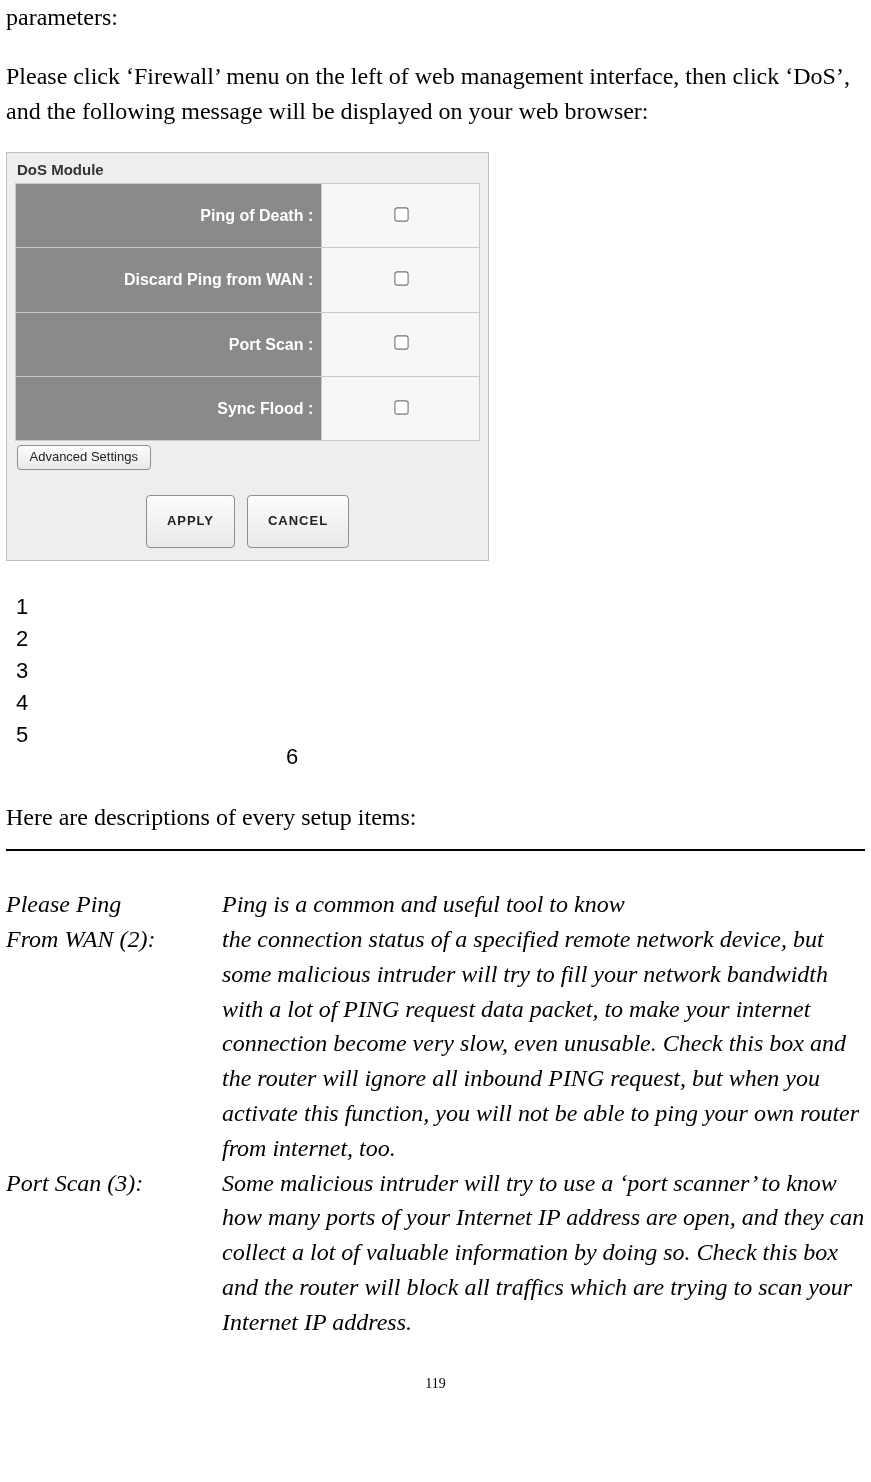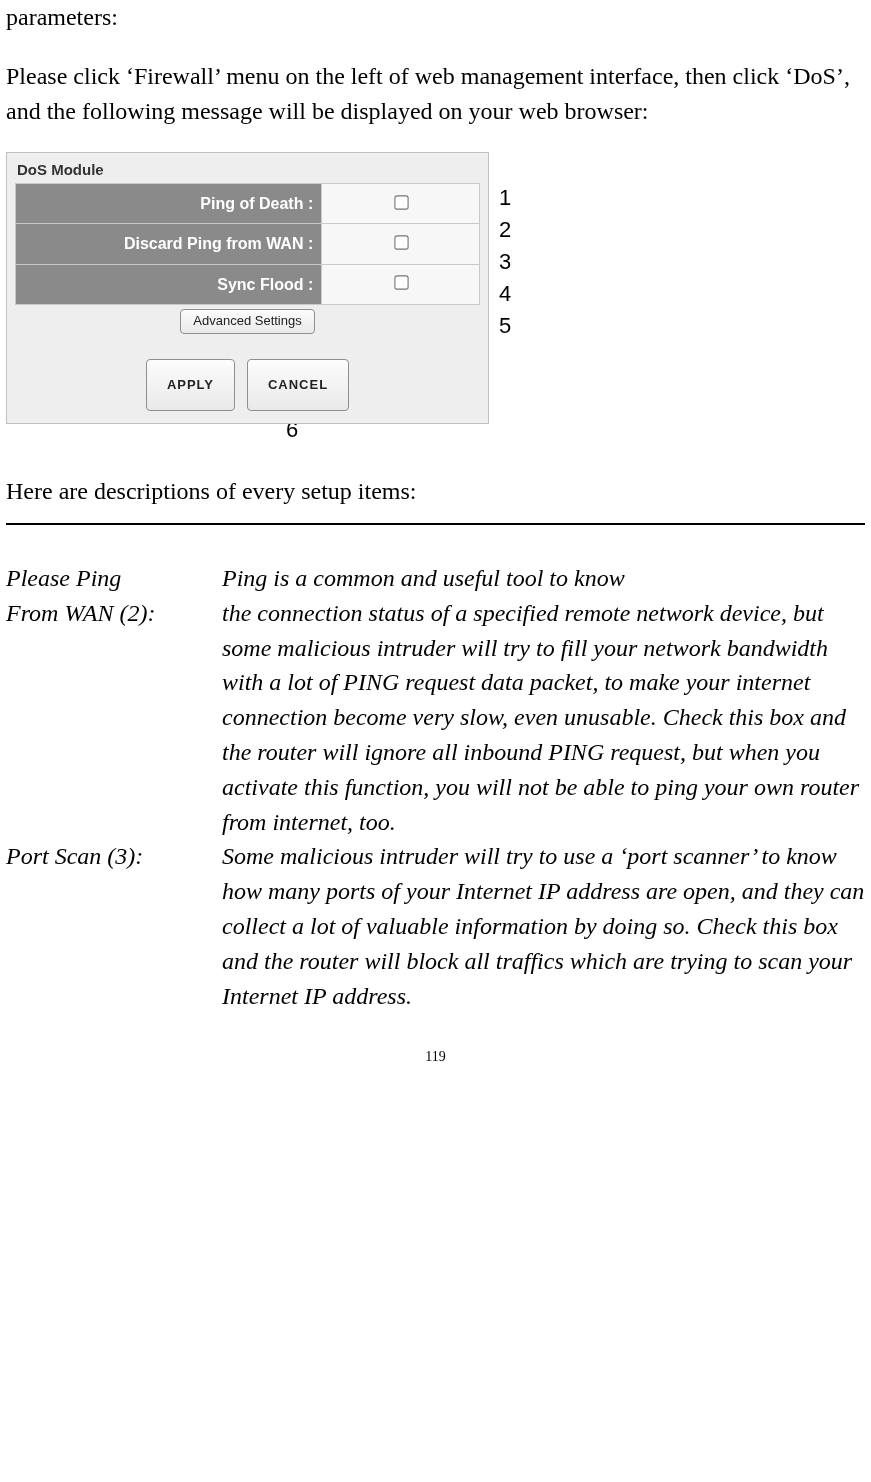--- a/index.html
+++ b/index.html
@@ -6,21 +6,21 @@
     margin: 0;
     padding: 0 6px;
     font-family: "Times New Roman", Times, serif;
     font-size: 24px;
     line-height: 1.45;
     color: #000;
     width: 871px;
     box-sizing: border-box;
   }
   .para { margin: 0 0 24px 0; }
-  .figure-row { display: flex; align-items: flex-start; margin: 24px 0 8px 0; }
+  .figure-row { display: flex; align-items: flex-start; margin: 24px 0 8px 0; flex-direction: column; }
   .dos-panel {
     background: #eeeeee;
     border: 1px solid #bfbfbf;
     width: 483px;
     padding: 6px 8px 12px 8px;
     font-family: Arial, Helvetica, sans-serif;
     font-size: 14px;
     color: #333;
     box-sizing: border-box;
     position: relative;
@@ -31,37 +31,37 @@
     color: #333;
     margin-bottom: 2px;
     padding-left: 2px;
   }
   .dos-table { width: 100%; border-collapse: collapse; }
   .dos-table td.label {
     background: #8a8a8a;
     color: #fff;
     font-weight: bold;
     text-align: right;
-    padding: 8px 8px;
+    padding: 20px 8px;
     border: 1px solid #c9c9c9;
     width: 66%;
     font-size: 16px;
   }
   .dos-table td.val {
     background: #f7f7f7;
     border: 1px solid #c9c9c9;
     text-align: center;
     padding: 3px 0;
   }
   .dos-table td.val input[type="checkbox"] {
     transform: scale(1.1);
   }
   .advanced-row td {
     background: #eeeeee;
-    text-align: center;
+    text-align: left;
     padding-top: 4px;
   }
   .btn {
     display: inline-block;
     background: linear-gradient(#fcfcfc, #e9e9e9);
     border: 1px solid #8f8f8f;
     border-radius: 4px;
     padding: 2px 12px;
     font-size: 13px;
     font-family: Arial, Helvetica, sans-serif;
@@ -132,20 +132,24 @@
   <div class="dos-panel">
     <div class="dos-header">DoS Module</div>
     <table class="dos-table">
       <tbody>
           <tr>
         <td class="label">Ping of Death :</td>
         <td class="val"><input type="checkbox" style=""></td>
       </tr>
       <tr>
         <td class="label">Discard Ping from WAN :</td>
+        <td class="val"><input type="checkbox" style=""></td>
+      </tr>
+      <tr>
+        <td class="label">Port Scan :</td>
         <td class="val"><input type="checkbox" style=""></td>
       </tr>
       <tr>
         <td class="label">Sync Flood :</td>
         <td class="val"><input type="checkbox" style=""></td>
       </tr>
       <tr class="advanced-row">
         <td colspan="2">
           <span class="btn">Advanced Settings</span>
         </td>

